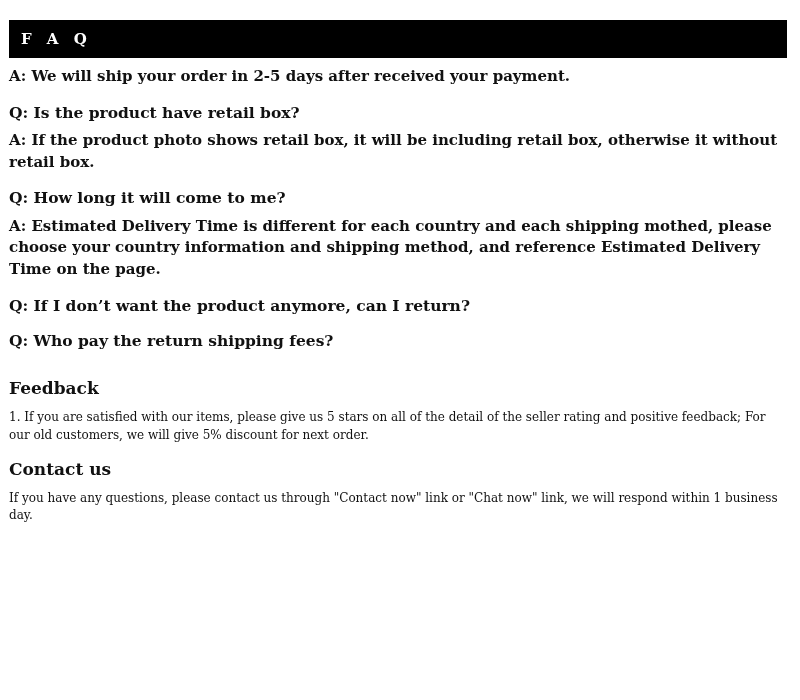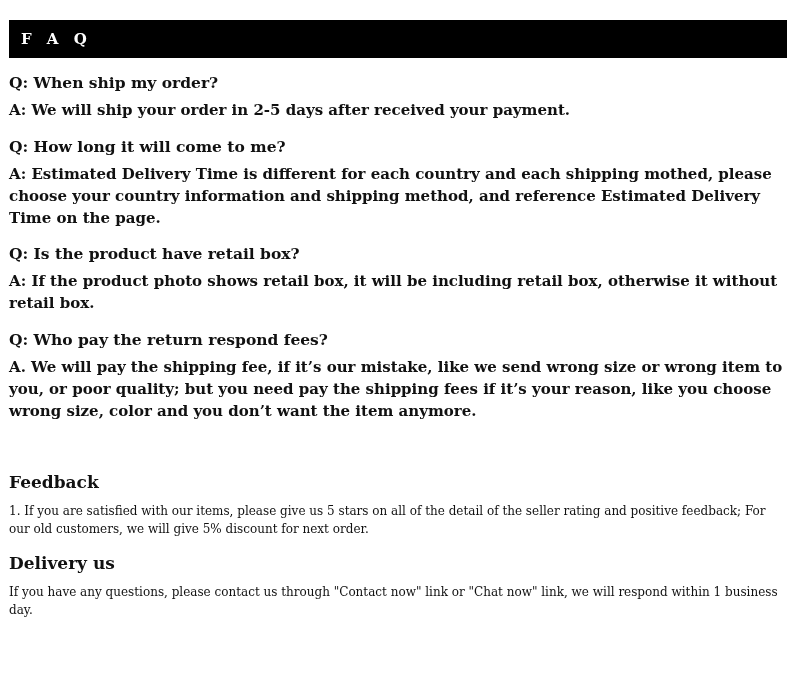--- a/index.html
+++ b/index.html
@@ -48,21 +48,21 @@
   .section {
     margin-top: 0;
   }
   .section .heading {
     font-size: 17px;
     font-weight: bold;
     margin: 0 0 10px 0;
     line-height: 1.3;
   }
   .section.feedback {
-    margin-top: 49px;
+    margin-top: 26px;
   }
   .section.contact {
     margin-top: 14px;
   }
   .section p {
     font-size: 12px;
     margin: 0;
     line-height: 1.45;
     max-width: 784px;
   }
@@ -75,47 +75,46 @@
 
 <div class="page">
 
   <div class="header-bar">
     <span class="title">F A Q</span>
   </div>
 
   <div class="qa-list">
 
     <div class="qa">
-      <h3 class="q">Q: When ship my order?</h3>
       <p class="a">A: We will ship your order in 2-5 days after received your payment.</p>
+    </div>
+
+    <div class="qa">
+      <h3 class="q">Q: Is the product have retail box?</h3>
+      <p class="a">A: If the product photo shows retail box, it will be including retail box, otherwise it without retail box.</p>
     </div>
 
     <div class="qa">
       <h3 class="q">Q: How long it will come to me?</h3>
       <p class="a">A: Estimated Delivery Time is different for each country and each shipping mothed, please choose your country information and shipping method, and reference Estimated Delivery Time on the page.</p>
     </div>
 
     <div class="qa">
-      <h3 class="q">Q: Is the product have retail box?</h3>
-      <p class="a">A: If the product photo shows retail box, it will be including retail box, otherwise it without retail box.</p>
+      <h3 class="q">Q: If I don’t want the product anymore, can I return?</h3>
     </div>
 
     <div class="qa">
-    </div>
-
-    <div class="qa">
-      <h3 class="q">Q: Who pay the return respond fees?</h3>
-      <p class="a">A. We will pay the shipping fee, if it’s our mistake, like we send wrong size or wrong item to you, or poor quality; but you need pay the shipping fees if it’s your reason, like you choose wrong size, color and you don’t want the item anymore.</p>
+      <h3 class="q">Q: Who pay the return shipping fees?</h3>
     </div>
 
   </div>
 
   <div class="section feedback">
     <h2 class="heading">Feedback</h2>
     <p>1.  If you are satisfied with our items, please give us 5 stars on all of the detail of the seller rating and positive feedback; For our old customers, we will give 5% discount for next order.</p>
   </div>
 
   <div class="section contact">
-    <h2 class="heading">Delivery us</h2>
+    <h2 class="heading">Contact us</h2>
     <p>If you have any questions, please contact us through "Contact now" link or "Chat now" link, we will respond within 1 business day.</p>
   </div>
 
 </div>
 
 </body></html>

